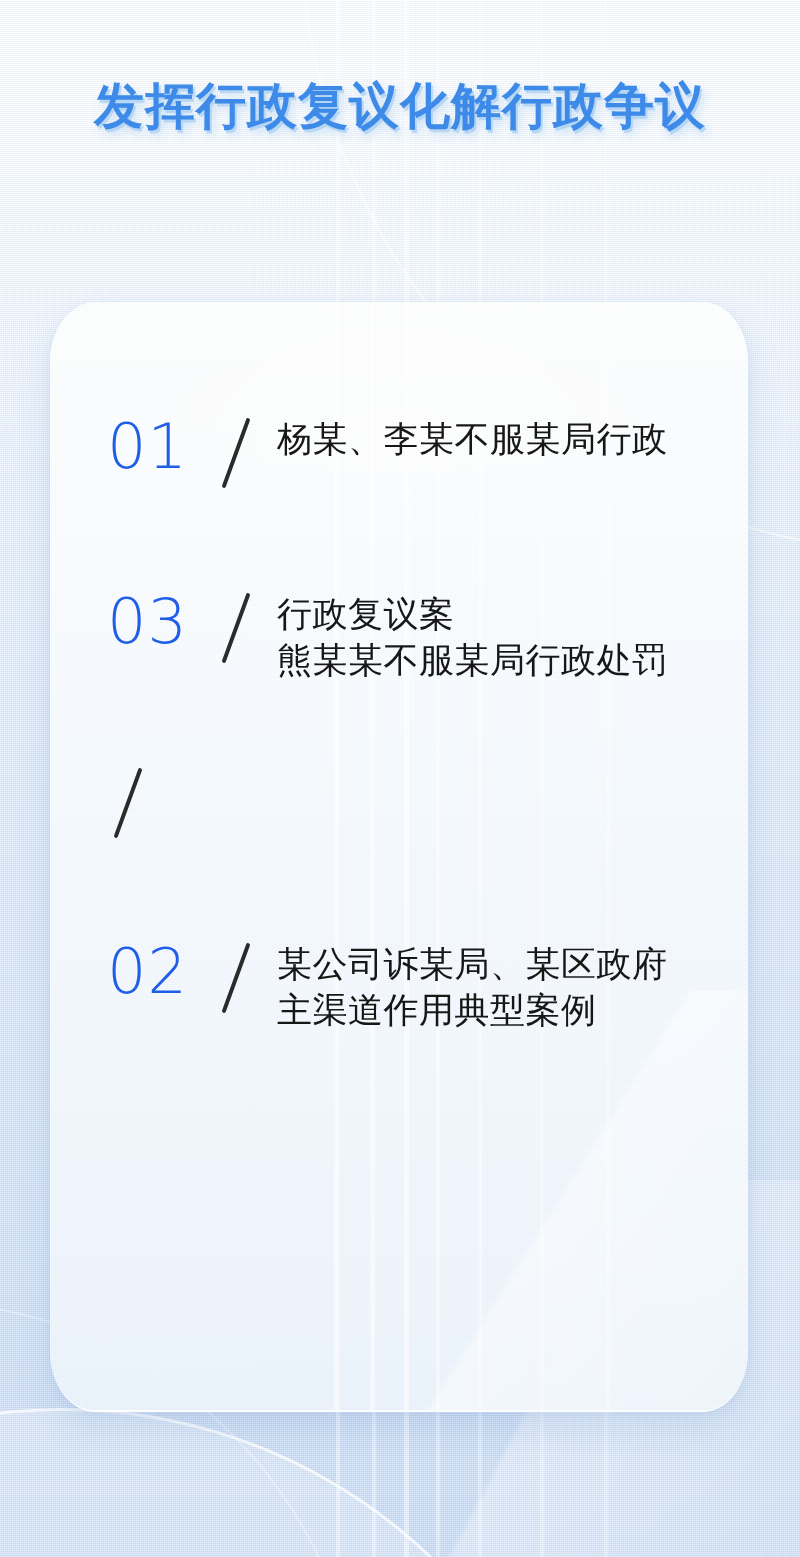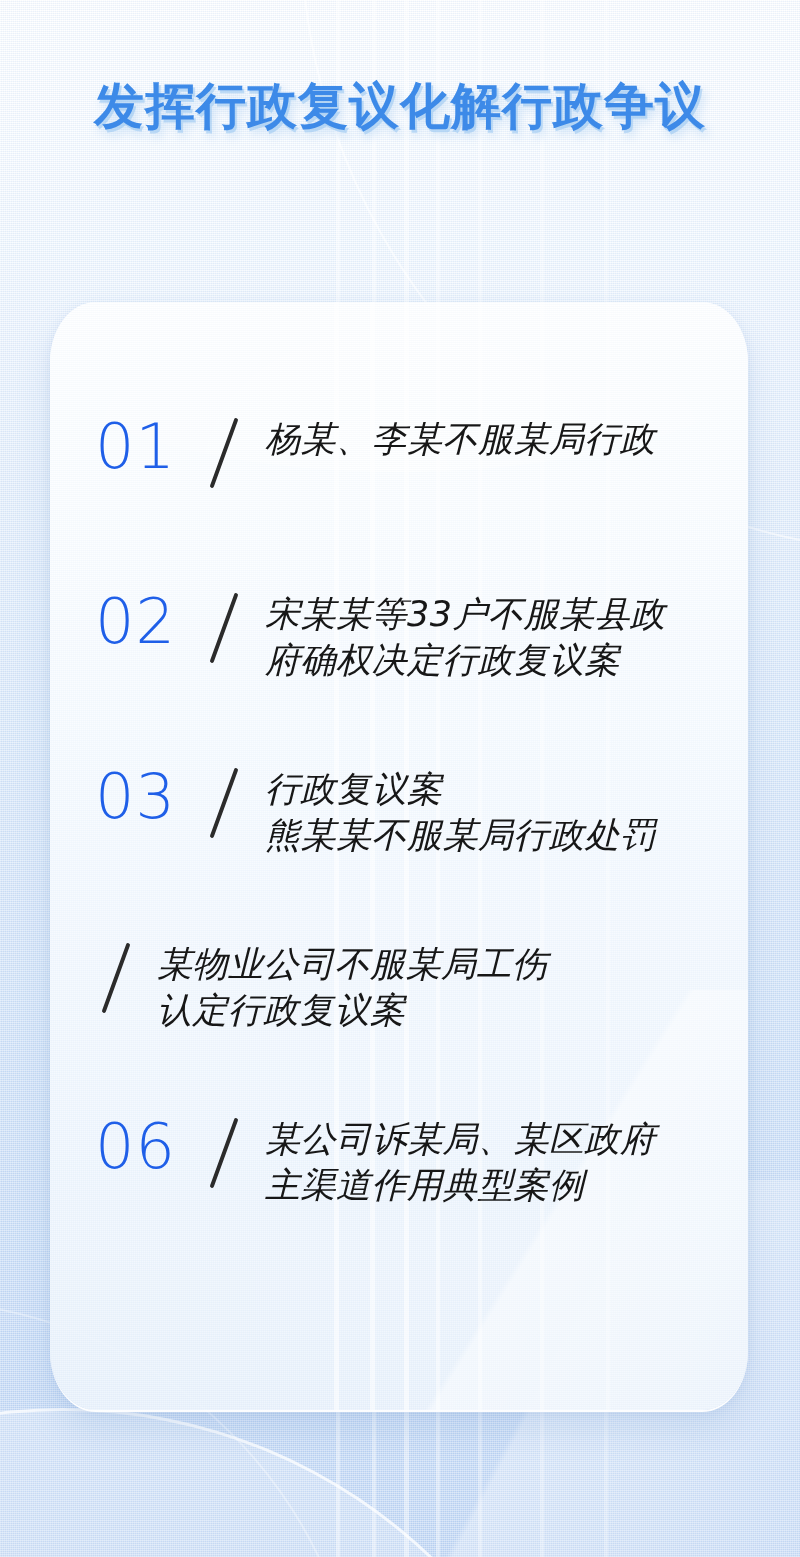--- a/index.html
+++ b/index.html
@@ -183,20 +183,21 @@
   .case-list {
     position: absolute;
     left: 0; right: 0; top: 112px;
     z-index: 3;
   }
   .case-item {
     display: flex;
     align-items: flex-start;
     height: 175px;
     padding-left: 45px;
+    margin-left: 12px;
   }
   .case-index {
     flex: 0 0 auto;
     width: 108px;
     font-family: "DejaVu Sans", "Liberation Sans", sans-serif;
     font-weight: 300;
     font-size: 62px;
     line-height: 66px;
     letter-spacing: 1px;
     color: #1f5fe8;
@@ -221,21 +222,20 @@
   .case-title {
     flex: 1 1 auto;
     font-family: "DejaVu Sans", "Liberation Sans", sans-serif;
     font-weight: 500;
     font-size: 35px;
     line-height: 46px;
     color: #171717;
     letter-spacing: 0.5px;
     padding-left: 16px;
     padding-top: 2px;
-    font-style: italic;
   }
   .case-title .ln { display: block; white-space: nowrap; }
 </style>
 </head>
 <body>
 
 <div id="poster">
 
   <div class="bg-layer bg-texture"></div>
   <div class="bg-layer bg-stripes"></div>
@@ -257,48 +257,36 @@
     <div class="case-list">
 
       <div class="case-item">
         <div class="case-index">01</div>
         <div class="case-slash"></div>
         <div class="case-title">
           <span class="ln">杨某、李某不服某局行政</span>
         </div>
       </div>
 
-      <div class="case-item">
-        <div class="case-index">02</div>
-        <div class="case-slash"></div>
-        <div class="case-title">
-          <span class="ln">宋某某等33户不服某县政</span>
-          <span class="ln">府确权决定行政复议案</span>
-        </div>
-      </div>
 
       <div class="case-item">
         <div class="case-index">03</div>
         <div class="case-slash"></div>
         <div class="case-title">
           <span class="ln">行政复议案</span>
           <span class="ln">熊某某不服某局行政处罚</span>
         </div>
       </div>
 
       <div class="case-item">
         <div class="case-slash"></div>
-        <div class="case-title">
-          <span class="ln">某物业公司不服某局工伤</span>
-          <span class="ln">认定行政复议案</span>
-        </div>
-      </div>
-
-      <div class="case-item">
-        <div class="case-index">06</div>
+      </div>
+
+      <div class="case-item">
+        <div class="case-index">02</div>
         <div class="case-slash"></div>
         <div class="case-title">
           <span class="ln">某公司诉某局、某区政府</span>
           <span class="ln">主渠道作用典型案例</span>
         </div>
       </div>
 
     </div>
   </div>
 

